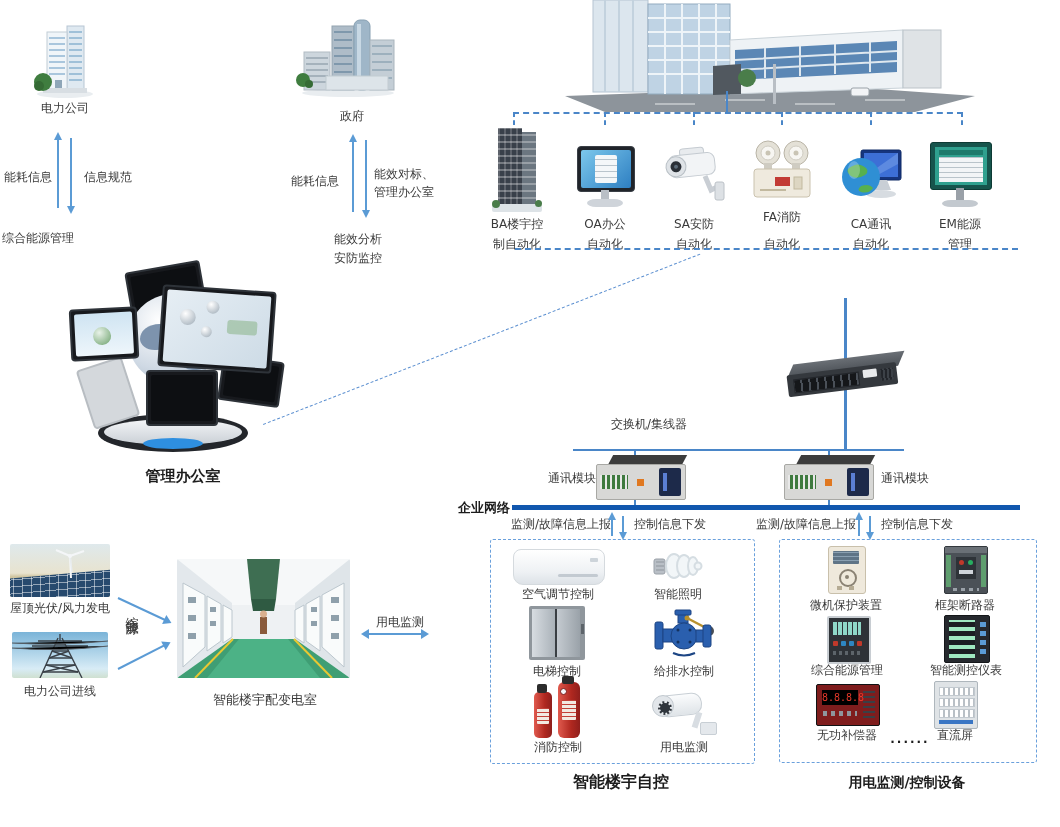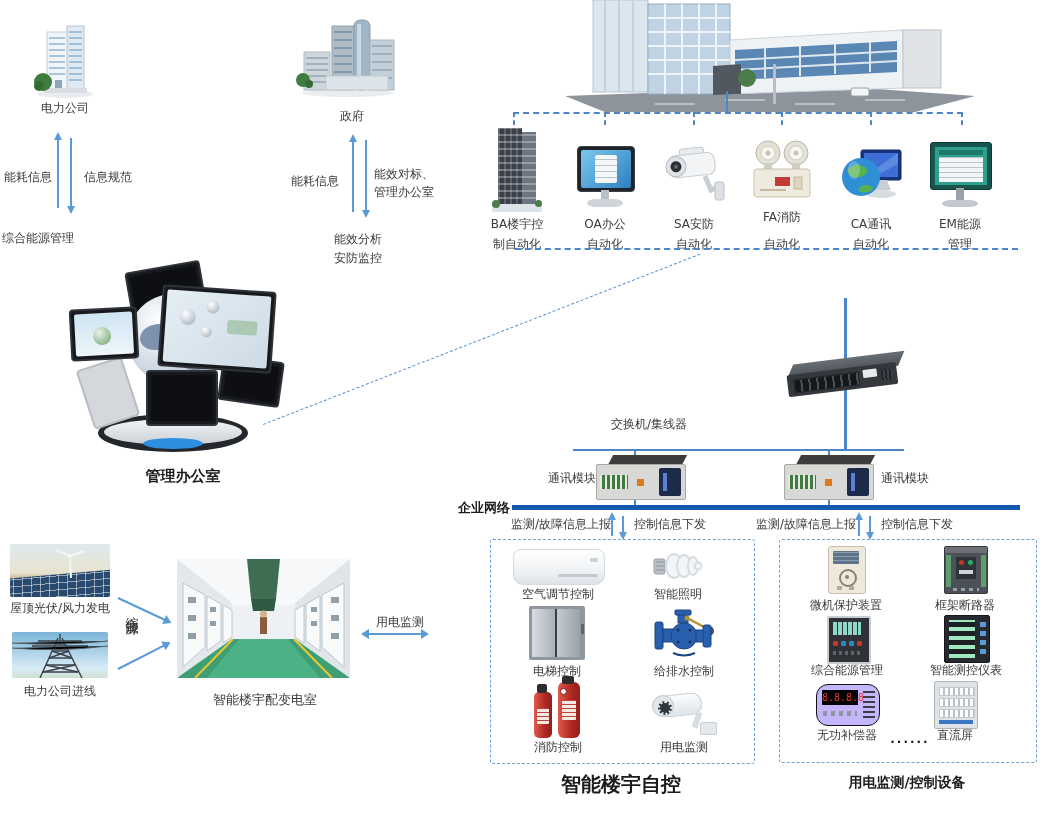--- a/index.html
+++ b/index.html
@@ -371,21 +371,21 @@
   <div class="abs" style="left:650px;top:686px;width:66px;height:52px">
     <div class="abs" style="left:8px;top:8px;width:42px;height:20px;border-radius:10px;background:linear-gradient(180deg,#fbfcfd,#dfe4e8);border:1px solid #c8cfd5;transform:rotate(-6deg)"></div>
     <div class="abs" style="left:2px;top:9px;width:20px;height:20px;border-radius:50%;background:#e2e6ea;border:1px solid #c2c9cf">
       <div class="abs" style="left:5px;top:5px;width:10px;height:10px;border-radius:50%;background:#30363d;border:2px dotted #e8ecef"></div>
     </div>
     <div class="abs" style="left:44px;top:26px;width:6px;height:16px;background:#d8dde2;transform:rotate(18deg)"></div>
     <div class="abs" style="left:50px;top:36px;width:15px;height:11px;background:#e4e8ec;border:1px solid #c8cfd5;border-radius:2px"></div>
   </div>
   <div class="lbl c" style="left:624px;top:740px;width:120px">用电监测</div>
 
-  <div class="lbl c bold" style="left:521px;top:772px;width:200px;font-size:20px">智能楼宇自控</div>
+  <div class="lbl c bold" style="left:521px;top:772px;width:200px;font-size:16px">智能楼宇自控</div>
 
   <div class="dashbox" style="left:779px;top:539px;width:256px;height:222px"></div>
 
   <div class="abs" style="left:828px;top:546px;width:36px;height:46px;background:#efe9dc;border:1px solid #c9c0ab;border-radius:3px">
     <div class="abs" style="left:4px;top:4px;width:26px;height:13px;background:#5f7486;border-radius:1px;
       background-image:repeating-linear-gradient(0deg,transparent 0 3px,#8aa0b2 3px 4px)"></div>
     <div class="abs" style="left:10px;top:22px;width:14px;height:14px;border-radius:50%;border:2px solid #8a8274">
       <div class="abs" style="left:4px;top:4px;width:4px;height:4px;border-radius:50%;background:#8a8274"></div>
     </div>
     <div class="abs" style="left:8px;top:39px;width:5px;height:4px;background:#b5ab94"></div>
@@ -417,21 +417,21 @@
   </div>
   <div class="lbl c" style="left:787px;top:663px;width:120px">综合能源管理</div>
 
   <div class="abs" style="left:944px;top:615px;width:44px;height:46px;background:#26292e;border:1px solid #15171a;border-radius:2px">
     <div class="abs" style="left:4px;top:4px;width:26px;height:38px;background:#1b1e22;
       background-image:repeating-linear-gradient(0deg,#9fe8c0 0 4px,transparent 4px 9px),repeating-linear-gradient(90deg,transparent 0 4px,#1b1e22 4px 6px)"></div>
     <div class="abs" style="right:3px;top:6px;width:6px;height:32px;background-image:repeating-linear-gradient(0deg,#5b9bd5 0 5px,transparent 5px 9px)"></div>
   </div>
   <div class="lbl c" style="left:906px;top:663px;width:120px">智能测控仪表</div>
 
-  <div class="abs" style="left:816px;top:684px;width:62px;height:40px;background:#c4b5fd;border:1px solid #101214;border-radius:12px">
+  <div class="abs" style="left:816px;top:684px;width:62px;height:40px;background:#7f1d1d;border:1px solid #101214;border-radius:2px">
     <div class="abs" style="left:5px;top:5px;width:36px;height:15px;background:#000;color:#e8392a;
       font-family:'DejaVu Sans Mono',monospace;font-size:10px;line-height:15px;text-align:center">8.8.8.8</div>
     <div class="abs" style="left:6px;top:26px;width:34px;height:5px;background-image:repeating-linear-gradient(90deg,#8f969d 0 4px,transparent 4px 8px)"></div>
     <div class="abs" style="right:4px;top:5px;width:12px;height:28px;background-image:repeating-linear-gradient(0deg,#3a3f45 0 2px,transparent 2px 5px)"></div>
   </div>
   <div class="lbl c" style="left:787px;top:728px;width:120px">无功补偿器</div>
 
   <div class="abs" style="left:934px;top:681px;width:42px;height:46px;background:#dfe3e6;border:1px solid #aeb6bc;border-radius:2px">
     <div class="abs" style="left:4px;top:5px;width:34px;height:7px;background-image:repeating-linear-gradient(90deg,#fff 0 3px,#b9c0c6 3px 5px);border:1px solid #c2c9cf"></div>
     <div class="abs" style="left:4px;top:16px;width:34px;height:7px;background-image:repeating-linear-gradient(90deg,#fff 0 3px,#b9c0c6 3px 5px);border:1px solid #c2c9cf"></div>

